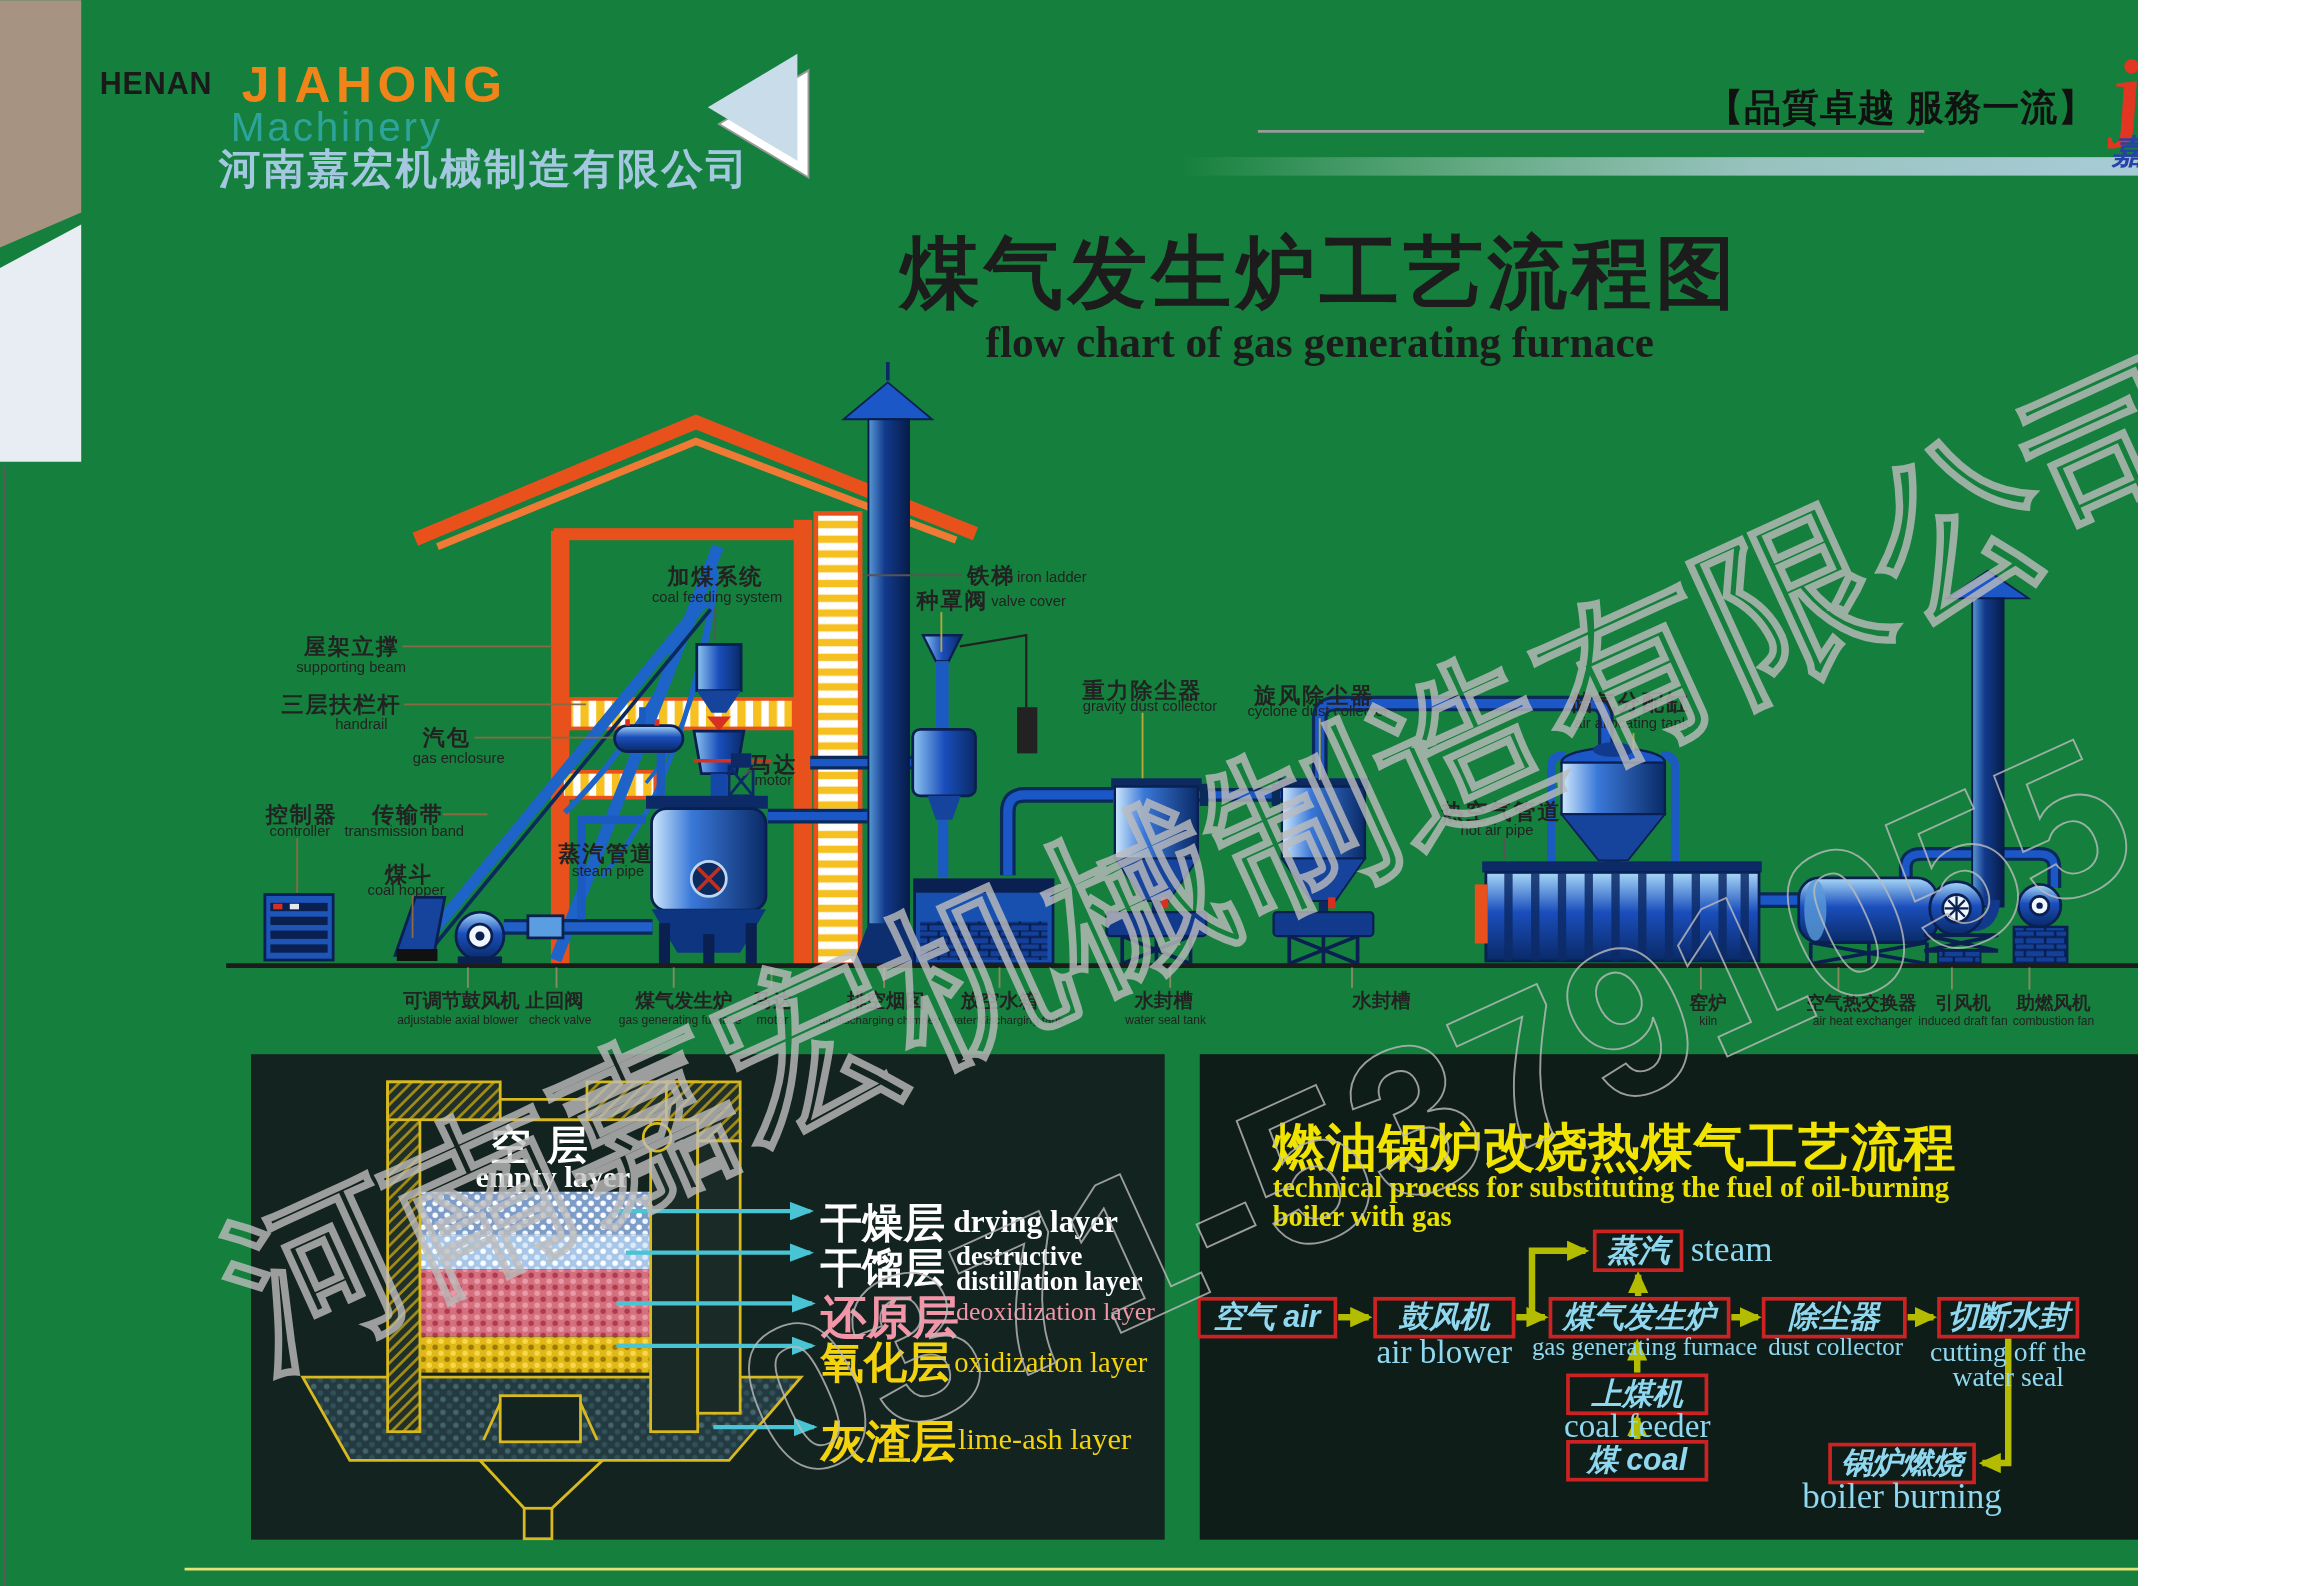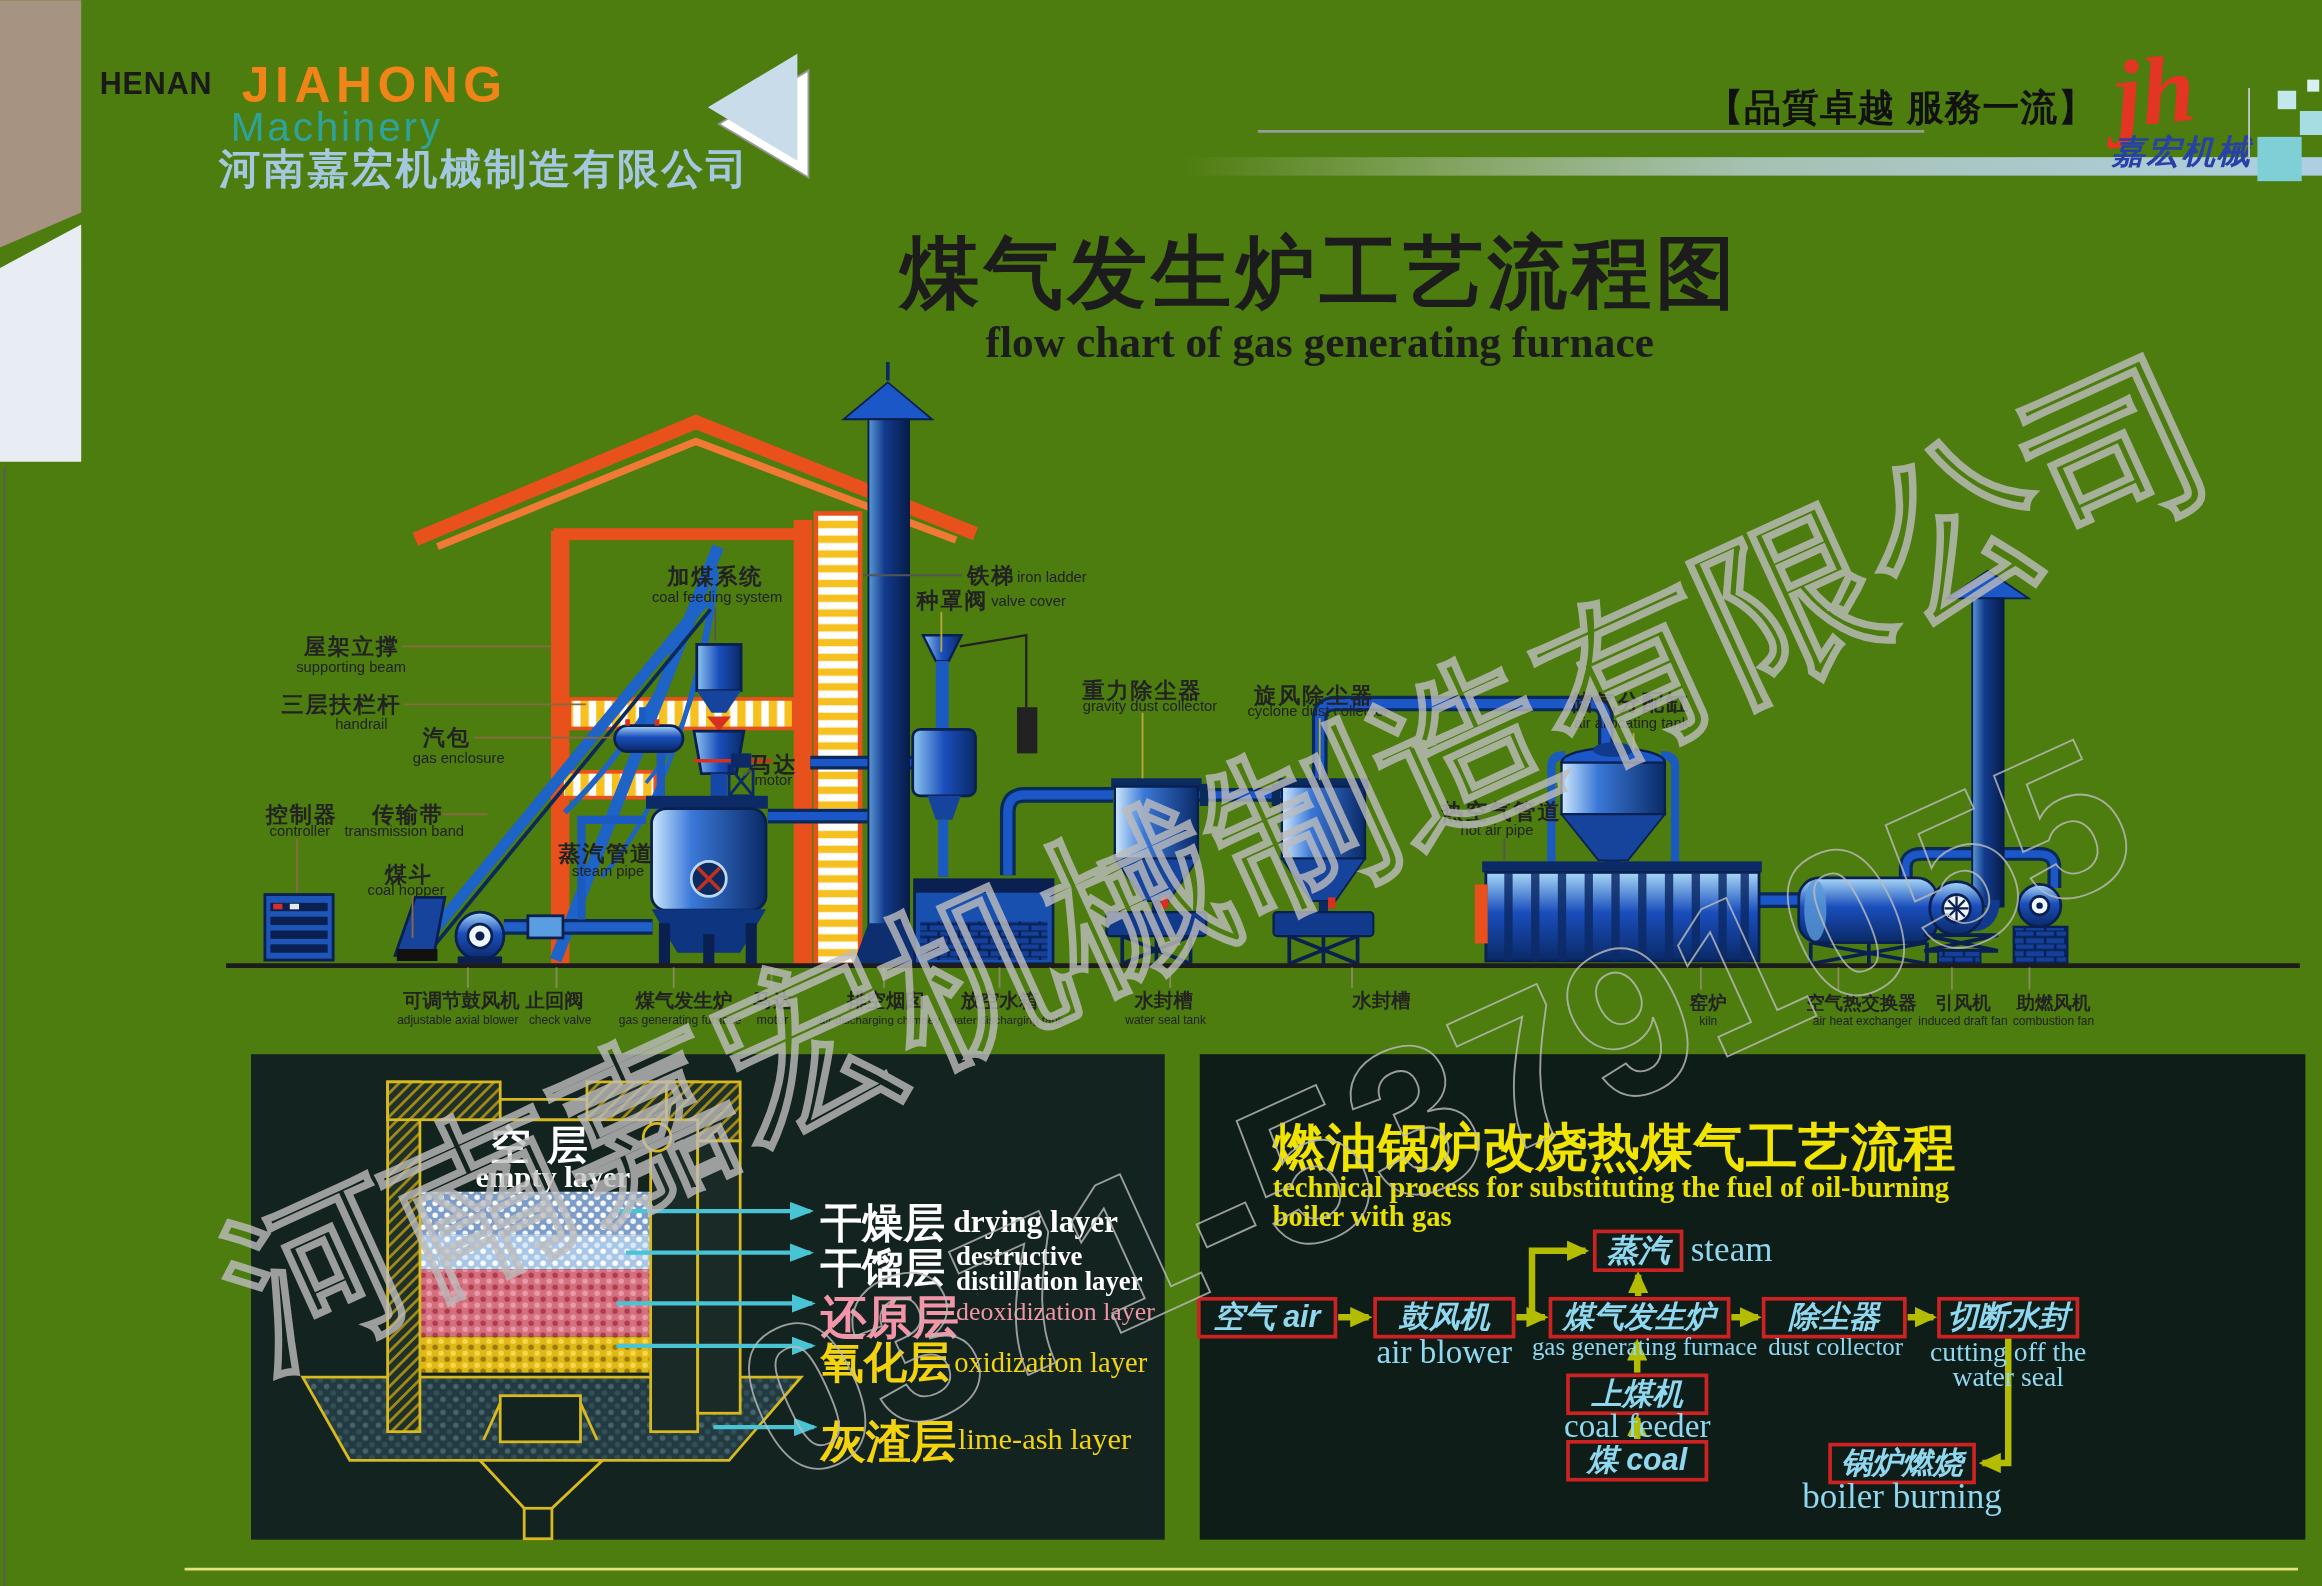--- a/index.html
+++ b/index.html
@@ -1,16 +1,16 @@
 <!DOCTYPE html>
 <html style="font-size:14.8px"><head>
 <meta charset="utf-8">
 <style>
   html,body{margin:0;padding:0;background:#fff;}
-  .page{position:relative;width:2322px;height:1587px;background:#4d7c0f;overflow:hidden;
+  .page{position:relative;width:2138px;height:1587px;background:#15803d;overflow:hidden;
         font-family:"Liberation Sans",sans-serif;text-align:center;}
   svg text{user-select:none;}
   .serif{font-family:"Liberation Serif",serif;}
 </style>
 </head>
 <body>
 
 <div class="page">
 <svg width="2322" height="1587" viewBox="0 0 2516 1719" xmlns="http://www.w3.org/2000/svg">
   <defs>

